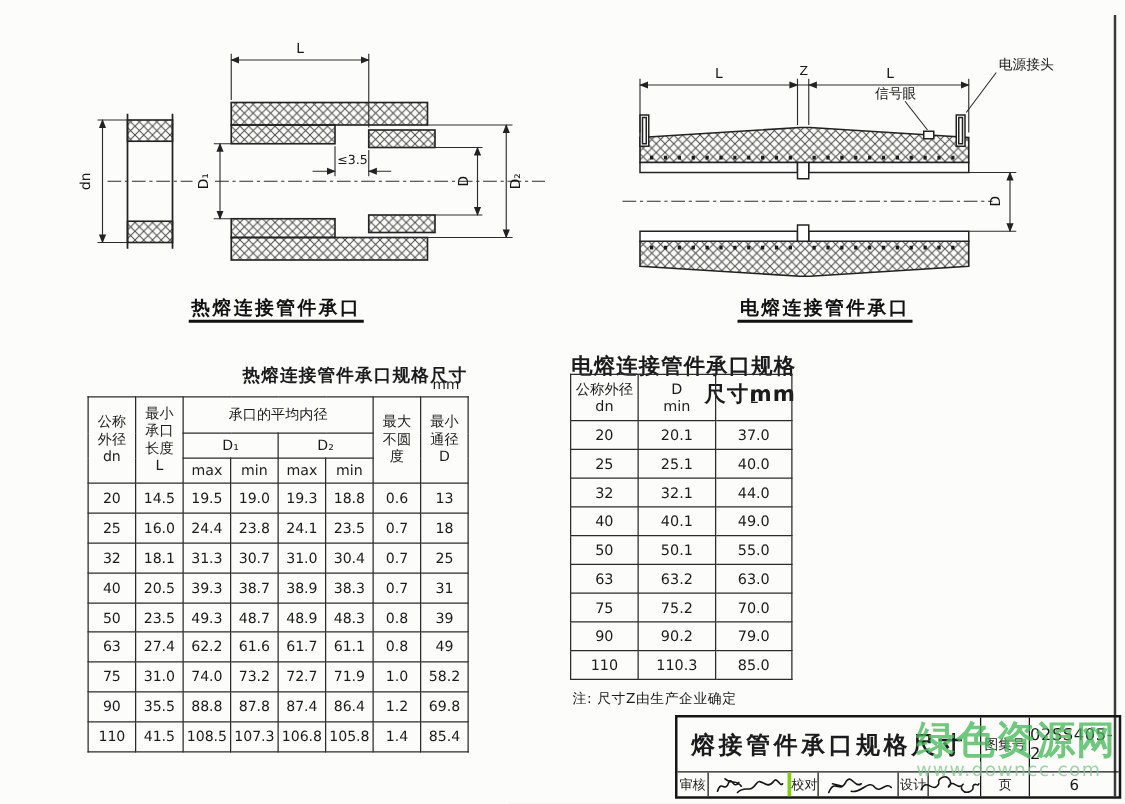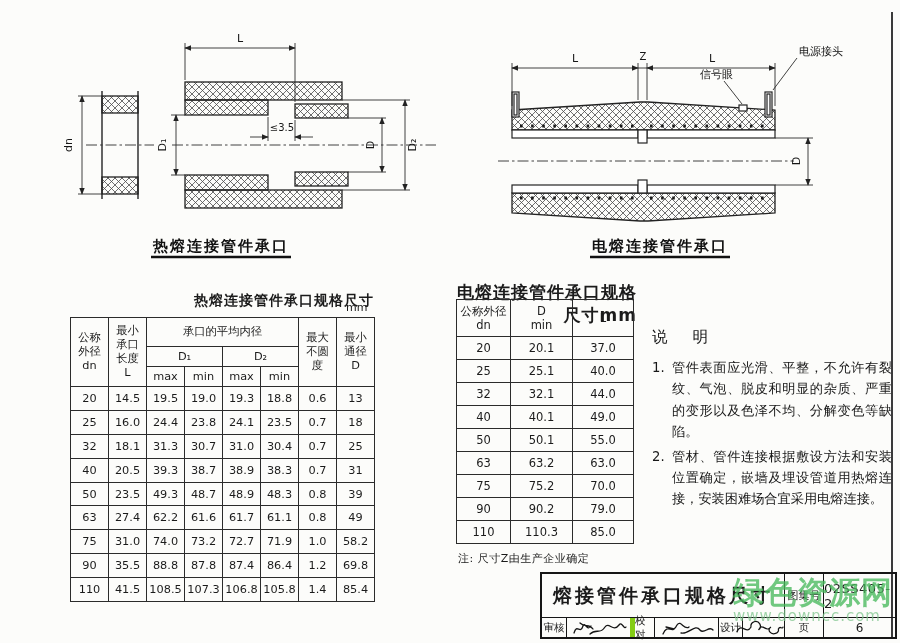--- a/index.html
+++ b/index.html
@@ -41,21 +41,21 @@
   
   #tblock{position:absolute;left:540px;top:572px;width:353px;height:63px;border:2px solid #161616;background:transparent;}
   #tblock .cell{position:absolute;box-sizing:border-box;display:flex;align-items:center;justify-content:center;}
   #tb-title{left:0;top:0;width:242px;height:43px;font-size:19px;letter-spacing:3px;font-weight:bold;}
   #tb-atlas-label{left:242px;top:0;width:39px;height:43px;border-left:1.5px solid #161616;font-size:11px;font-family:Liberation Mono, monospace;}
   #tb-atlas-no{left:281px;top:0;width:72px;height:43px;border-left:1.5px solid #161616;font-size:13px;letter-spacing:0.5px;}
   #tb-hr{position:absolute;left:0;top:43px;width:353px;height:0;border-top:1.5px solid #161616;}
   .tb-bot{top:44px;height:19px;font-size:10.5px;}
   #tb-audit-label{left:0;width:24px;}
   #tb-sig1{left:24px;width:64px;border-left:1px solid #161616;}
-  #tb-proof-label{left:88px;width:24px;border-left:5px solid #84cc16;}
+  #tb-proof-label{left:88px;width:24px;border-left:3px solid #84cc16;}
   #tb-sig2{left:112px;width:64px;border-left:1px solid #161616;}
   #tb-design-label{left:176px;width:24px;border-left:1px solid #161616;}
   #tb-sig3{left:200px;width:42px;border-left:1px solid #161616;overflow:visible;}
   #tb-page-label{left:242px;width:39px;border-left:1.5px solid #161616;}
   #tb-page-no{left:281px;width:72px;border-left:1.5px solid #161616;font-size:12px;}
   
   #wm{position:absolute;left:733px;top:576px;z-index:6;pointer-events:none;line-height:1.05;}
   #wm .l1{font-size:31px;font-weight:bold;letter-spacing:1px;color:rgba(72,184,92,0.78);}
   #wm .l2{font-size:15px;letter-spacing:1px;color:rgba(128,198,142,0.75);margin-top:0;}
 </style>
@@ -389,31 +389,20 @@
 
         <tr>
           <td>110</td>
           <td>110.3</td>
           <td>85.0</td>
         </tr>
       </tbody>
   </table>
   <div class="abs note" style="left:458px;top:551px">注: 尺寸Z由生产企业确定</div>
 
-  <div class="abs" style="left:652px;top:327px;width:240px">
-    <div class="sm-title">说 明</div>
-    <div class="sm-item">
-      <div class="sm-num">1.</div>
-      <div class="sm-text">管件表面应光滑、平整，不允许有裂纹、气泡、脱皮和明显的杂质、严重的变形以及色泽不均、分解变色等缺陷。</div>
-    </div>
-    <div class="sm-item">
-      <div class="sm-num">2.</div>
-      <div class="sm-text">管材、管件连接根据敷设方法和安装位置确定，嵌墙及埋设管道用热熔连接，安装困难场合宜采用电熔连接。</div>
-    </div>
-  </div>
 
   <div id="frame-right"></div>
 
   <div id="tblock">
     <div class="cell" id="tb-title">熔接管件承口规格尺寸</div>
     <div class="cell" id="tb-atlas-label">图集号</div>
     <div class="cell" id="tb-atlas-no">02SS405-2</div>
     <div id="tb-hr"></div>
     <div class="cell tb-bot" id="tb-audit-label">审核</div>
     <div class="cell tb-bot" id="tb-sig1">

